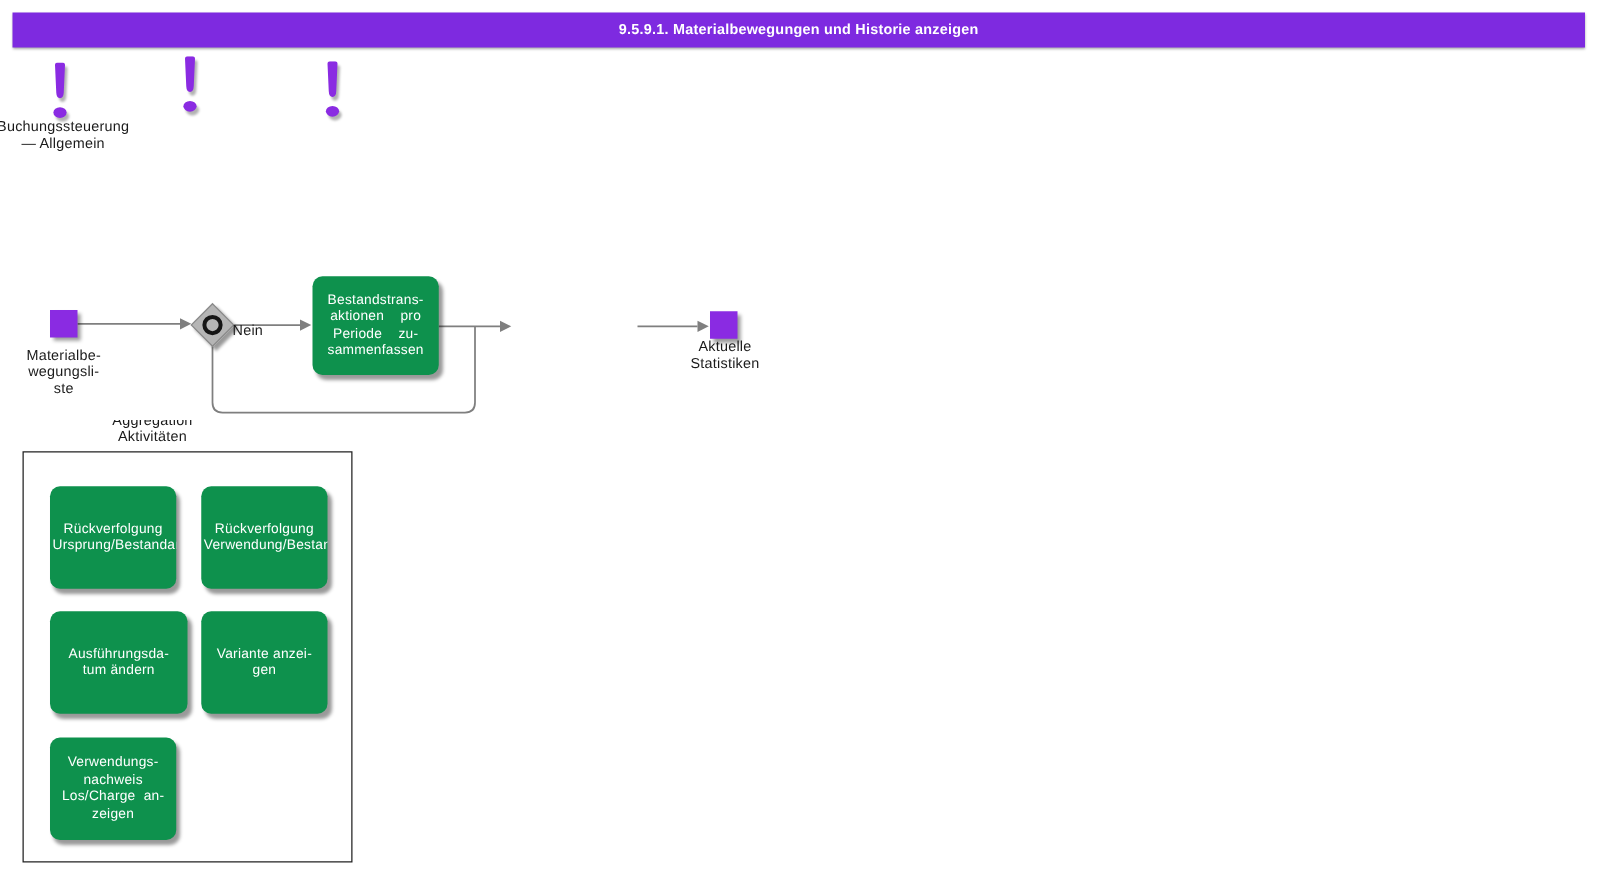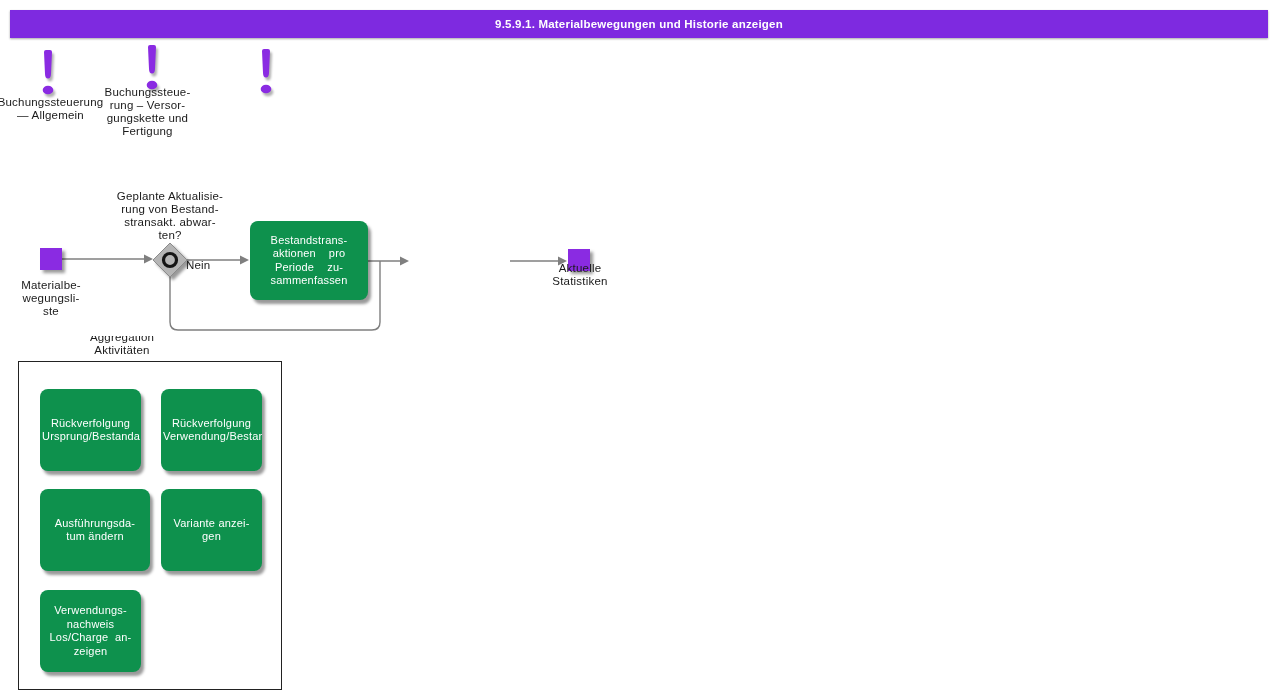--- a/index.html
+++ b/index.html
@@ -47,24 +47,20 @@
     <path d="M5,2 Q5,0 7,0 L11,0 Q13,0 13,2 L12,24 Q11.8,28.5 9,28.5 Q6.2,28.5 6,24 Z" fill="#8a2be2"></path>
     <ellipse cx="9" cy="40" rx="5.3" ry="4.3" fill="#8a2be2"></ellipse>
   </svg>
   <div class="lbl" style="left:-10px;top:96px;width:121px">Buchungssteuerung
 — Allgemein</div>
 
   <svg class="excl" style="left:143px;top:45px" width="18" height="46" viewBox="0 0 18 46">
     <path d="M5,2 Q5,0 7,0 L11,0 Q13,0 13,2 L12,24 Q11.8,28.5 9,28.5 Q6.2,28.5 6,24 Z" fill="#8a2be2"></path>
     <ellipse cx="9" cy="40" rx="5.3" ry="4.3" fill="#8a2be2"></ellipse>
   </svg>
-  <div class="lbl" style="left:91px;top:86px;width:113px">Buchungssteue-
-rung – Versor-
-gungskette und
-Fertigung</div>
 
   <svg class="excl" style="left:257px;top:49px" width="18" height="46" viewBox="0 0 18 46">
     <path d="M5,2 Q5,0 7,0 L11,0 Q13,0 13,2 L12,24 Q11.8,28.5 9,28.5 Q6.2,28.5 6,24 Z" fill="#8a2be2"></path>
     <ellipse cx="9" cy="40" rx="5.3" ry="4.3" fill="#8a2be2"></ellipse>
   </svg>
 
   <svg class="connectors" width="1280" height="700" viewBox="0 0 1280 700">
     <defs>
       <filter id="ds" x="-40%" y="-40%" width="200%" height="200%">
         <feDropShadow dx="3" dy="3" stdDeviation="1.4" flood-opacity="0.4"></feDropShadow>
@@ -87,34 +83,30 @@
       <polygon points="170,243 187,260 170,277 153,260" fill="#b5b5b5" stroke="#8a8a8a" stroke-width="1"></polygon>
     </g>
     <circle cx="170" cy="260" r="6.5" fill="none" stroke="#151515" stroke-width="3.2"></circle>
   </svg>
 
   <div class="node" style="left:40px;top:248px"></div>
   <div class="lbl" style="left:11px;top:279px;width:80px">Materialbe-
 wegungsli-
 ste</div>
 
-  <div class="lbl" style="left:104px;top:190px;width:132px">Geplante Aktualisie-
-rung von Bestand-
-stransakt. abwar-
-ten?</div>
   <div class="lbl" style="left:186px;top:259px;width:40px;text-align:left">Nein</div>
 
-  <div class="task" style="left:250px;top:221px;width:118px;height:79px">Bestandstrans-
+  <div class="task" style="left:250px;top:221px;width:101px;height:79px">Bestandstrans-
 aktionen&nbsp;&nbsp;&nbsp;&nbsp;pro
 Periode&nbsp;&nbsp;&nbsp;&nbsp;zu-
 sammenfassen</div>
 
 
   <div class="node" style="left:568px;top:249px"></div>
-  <div class="lbl" style="left:540px;top:262px;width:80px">Aktuelle
+  <div class="lbl" style="left:540px;top:272px;width:80px">Aktuelle
 Statistiken</div>
 
   <div class="group-box" style="left:18px;top:361px;width:262px;height:327px"></div>
   <div class="group-label-clip" style="left:62px;top:336px;width:120px;height:26px">
     <div class="inner">Aggregation
 Aktivitäten</div>
   </div>
 
   <div class="task" style="left:40px;top:389px;width:101px;height:82px">
     <div>Rückverfolgung</div>

